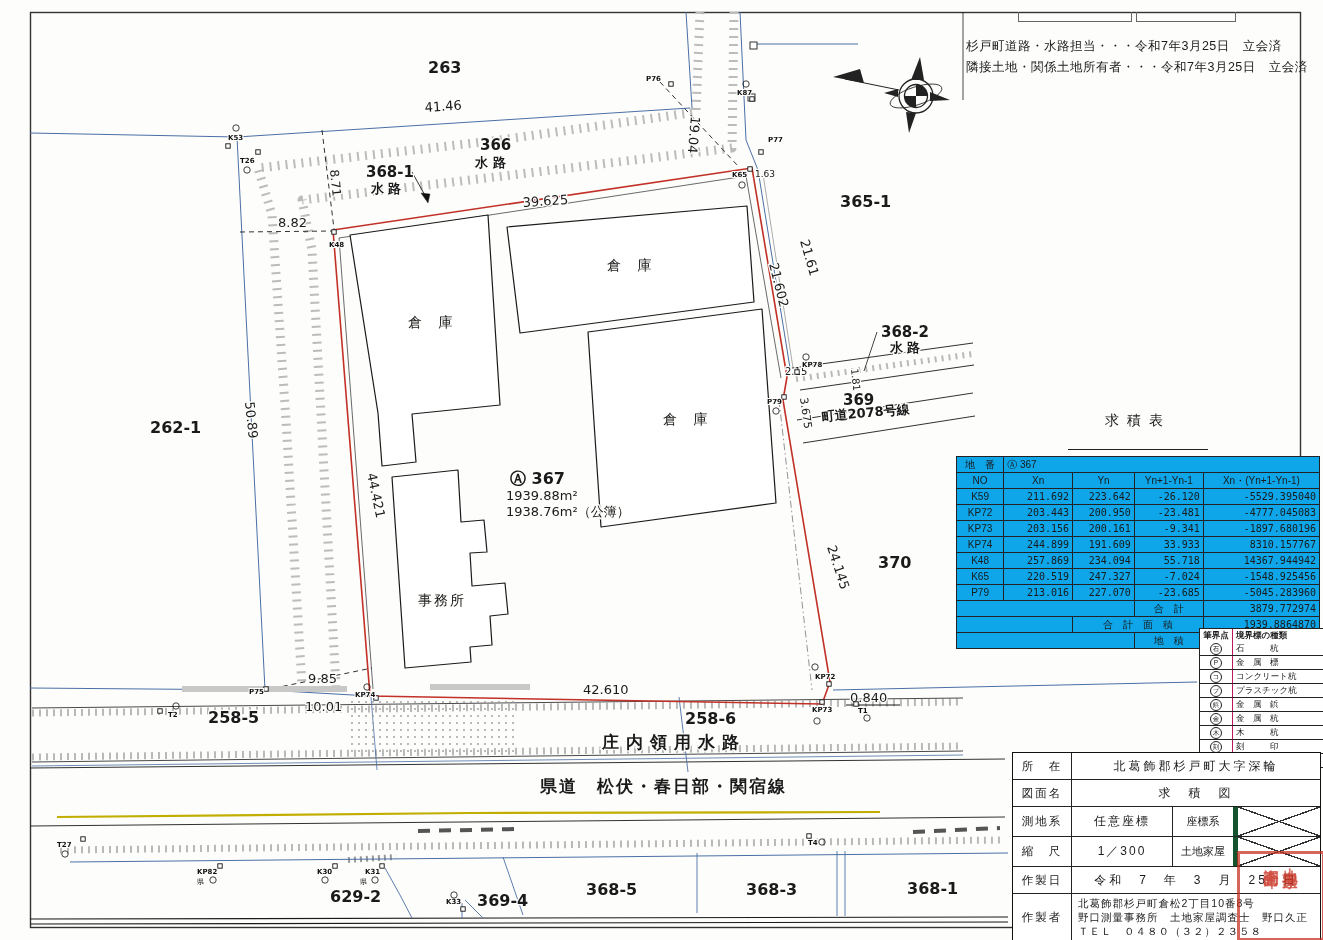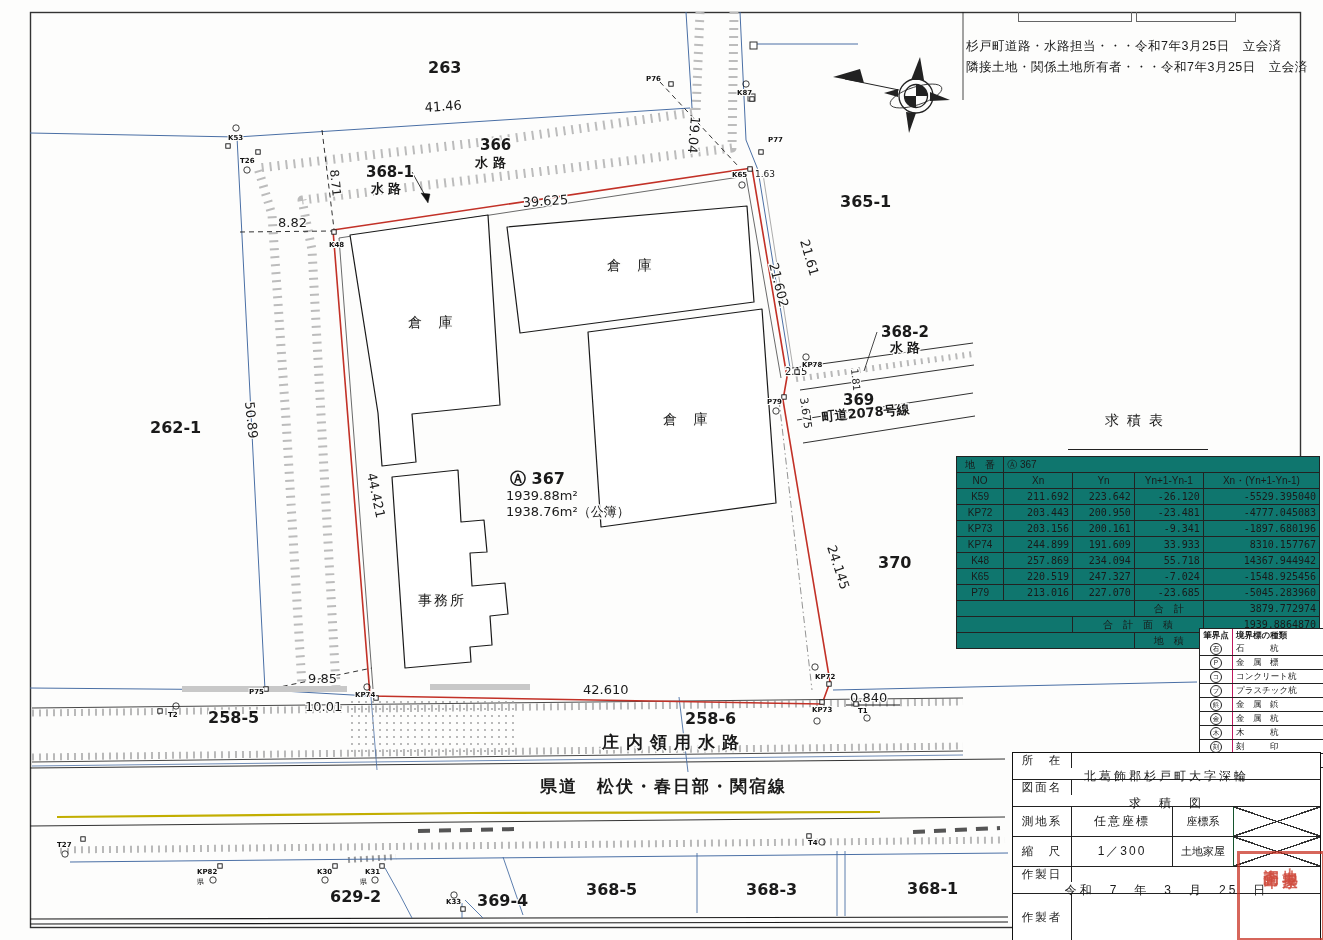--- a/index.html
+++ b/index.html
@@ -10,21 +10,21 @@
   .panel{position:absolute;z-index:2;background:#fff;}
   
   #notes{left:966px;top:36px;width:352px;background:transparent;}
   #notes div{font-size:12.5px;line-height:21px;letter-spacing:.5px;}
   
   .cutbox{position:absolute;z-index:2;border:1px solid #666;border-top:none;background:transparent;}
   
   #qtable{left:956px;top:412px;width:364px;background:transparent;}
   #qtable .qtitle{width:140px;margin:0 auto 6px auto;text-align:center;font-size:14px;
                   letter-spacing:8px;border-bottom:1px solid #222;padding-bottom:19px;}
-  #qtable table{width:100%;border-collapse:collapse;border:1.5px solid #222;background:#0f766e;}
+  #qtable table{width:100%;border-collapse:collapse;border:1.5px solid #222;background:#0ea5e9;}
   #qtable td,#qtable th{border:1px solid #222;font-size:10px;height:15px;padding:0 3px;
                         font-weight:normal;white-space:nowrap;}
   #qtable .num{text-align:right;font-family:"DejaVu Sans Mono","Liberation Mono",monospace;}
   #qtable .ctr{text-align:center;}
   #qtable .lft{text-align:left;}
   
   #legend{left:1199px;top:628px;width:124px;border:1.2px solid #222;}
   #legend .lrow{display:flex;border-top:1px solid #222;height:13px;align-items:center;}
   #legend .lrow:first-child{border-top:none;}
   #legend .lsym{width:32px;text-align:center;border-right:1px solid #be185d;height:100%;
@@ -35,26 +35,26 @@
                 font-size:6.5px;line-height:10px;align-items:center;justify-content:center;}
   
   #tblock{left:1012px;top:752px;width:307px;border:1.6px solid #111;}
   .tb-row{display:flex;border-top:1px solid #222;align-items:stretch;}
   .tb-row:first-child{border-top:none;}
   .tb-label{width:58px;border-right:1px solid #222;display:flex;align-items:center;
             justify-content:center;font-size:11.5px;letter-spacing:2px;}
   .tb-val{flex:1;display:flex;align-items:center;justify-content:center;font-size:12px;letter-spacing:3px;}
   .tb-val2{width:100px;border-right:1px solid #222;display:flex;align-items:center;justify-content:center;
            font-size:12px;letter-spacing:2px;}
-  .tb-lab2{width:60px;border-right:1px solid #14532d;display:flex;align-items:center;justify-content:center;
+  .tb-lab2{width:60px;border-right:5px solid #14532d;display:flex;align-items:center;justify-content:center;
            font-size:11px;}
   .crossed{flex:1;background:
      linear-gradient(to top right,transparent calc(50% - .7px),#333 calc(50% - .7px),#333 calc(50% + .7px),transparent calc(50% + .7px)),
      linear-gradient(to bottom right,transparent calc(50% - .7px),#333 calc(50% - .7px),#333 calc(50% + .7px),transparent calc(50% + .7px));}
-  .h26{height:26px;flex-direction:column;} .h29{height:29px;} .h44{height:46px;}
+  .h26{height:26px;} .h29{height:29px;} .h44{height:46px;}
   .maker{display:flex;flex-direction:column;justify-content:center;padding:2px 6px;flex:1;}
   .maker div{font-size:10.5px;line-height:14px;letter-spacing:1px;white-space:nowrap;}
   
   #seal{position:absolute;left:1237px;top:851px;width:78px;height:80px;z-index:3;
         border:3px solid rgba(199,44,28,.85);display:flex;flex-direction:row-reverse;
         justify-content:center;gap:4px;padding:2px;opacity:.85;background:transparent;}
   #seal div{writing-mode:vertical-rl;font-size:15px;font-weight:bold;color:rgba(199,44,28,.8);
             letter-spacing:2px;line-height:1;}
 </style>
 </head>
@@ -434,20 +434,25 @@
       <div class="tb-val2">1／300</div>
       <div class="tb-lab2">土地家屋</div>
       <div class="crossed"></div>
     </div>
     <div class="tb-row h26">
       <div class="tb-label">作製日</div>
       <div class="tb-val">令和　7　年　3　月　25　日</div>
     </div>
     <div class="tb-row h44">
       <div class="tb-label">作製者</div>
+      <div class="maker">
+        <div>北葛飾郡杉戸町倉松2丁目10番8号</div>
+        <div>野口測量事務所　土地家屋調査士　野口久正</div>
+        <div>ＴＥＬ　０４８０（３２）２３５８</div>
+      </div>
     </div>
   </div>
 
   <div id="seal">
     <div>土地家屋</div>
     <div>調査士印</div>
   </div>
 
 </div>
 

